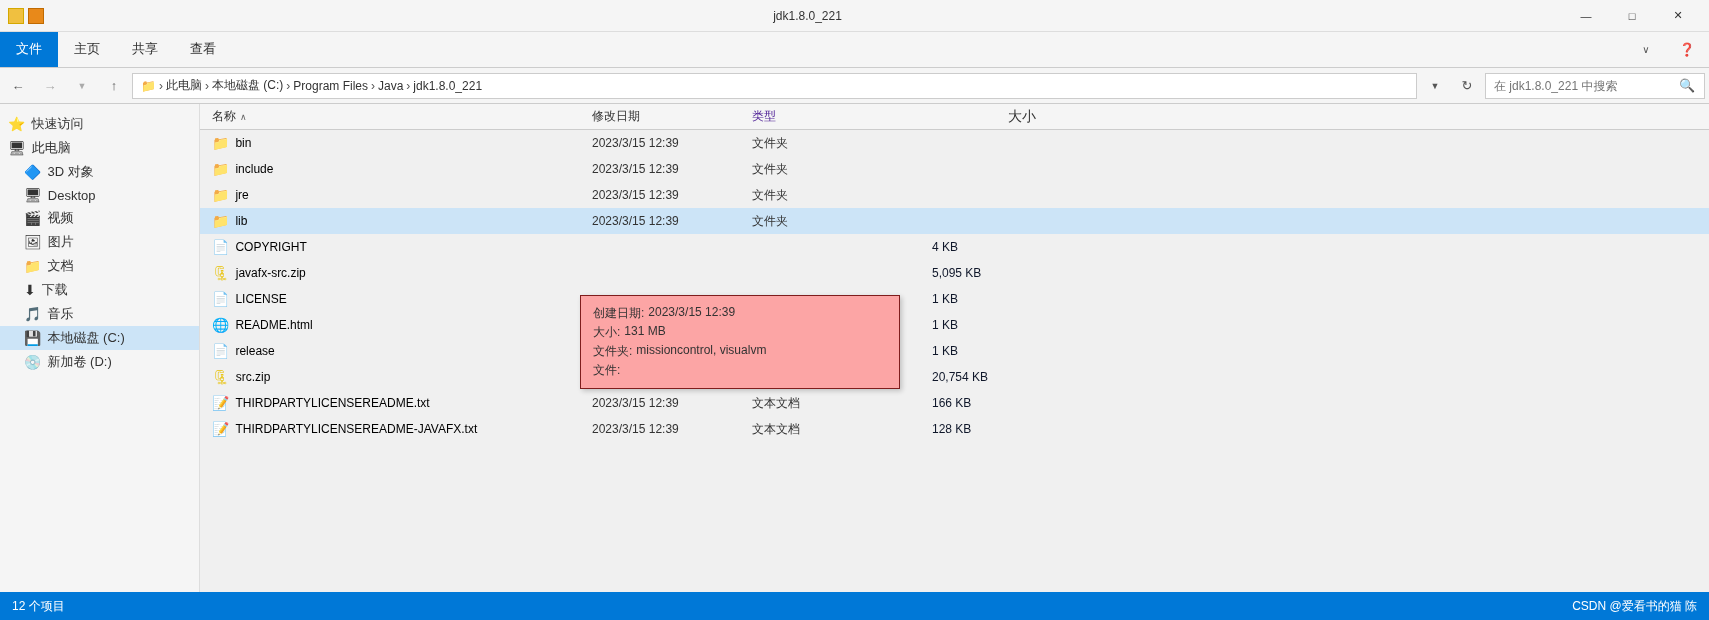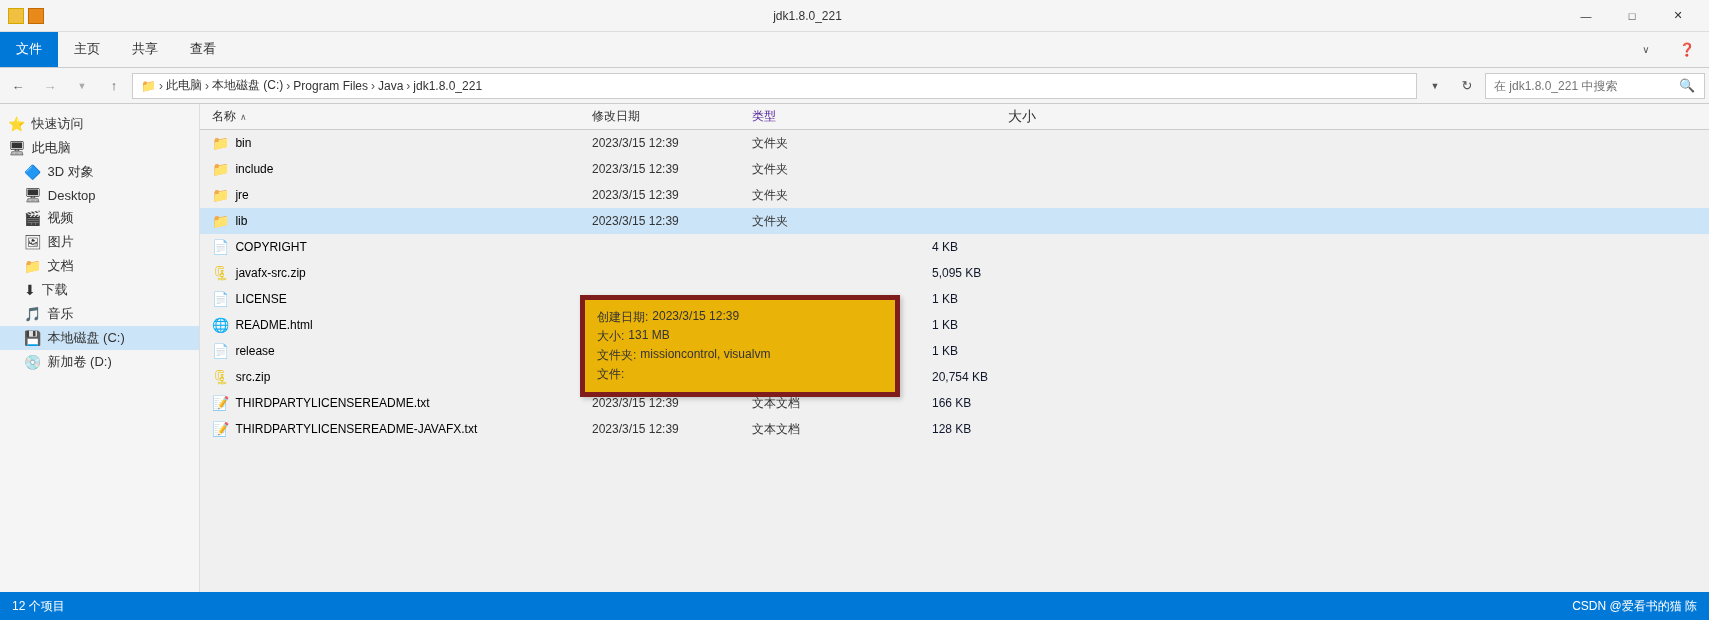--- a/index.html
+++ b/index.html
@@ -152,22 +152,22 @@
 
     .folder-icon { color: #f5c518; font-size: 14px; }
     .file-icon { color: #ccc; font-size: 14px; }
     .zip-icon { color: #e8c000; font-size: 14px; }
     .edge-icon { color: #0078d7; font-size: 14px; }
     .txt-icon { color: #888; font-size: 14px; }
 
     
     .tooltip {
       position: absolute;
-      background: #eab308;
-      border: 5px solid #7f1d1d;
+      background: #fca5a5;
+      border: 1px solid #7f1d1d;
       padding: 8px 12px;
       font-size: 12px;
       box-shadow: 2px 2px 5px rgba(0,0,0,0.2);
       z-index: 100;
       left: 380px;
       top: 165px;
       min-width: 320px;
     }
     .tooltip-row { display: flex; gap: 4px; padding: 1px 0; }
     .tooltip-label { color: #333; }

